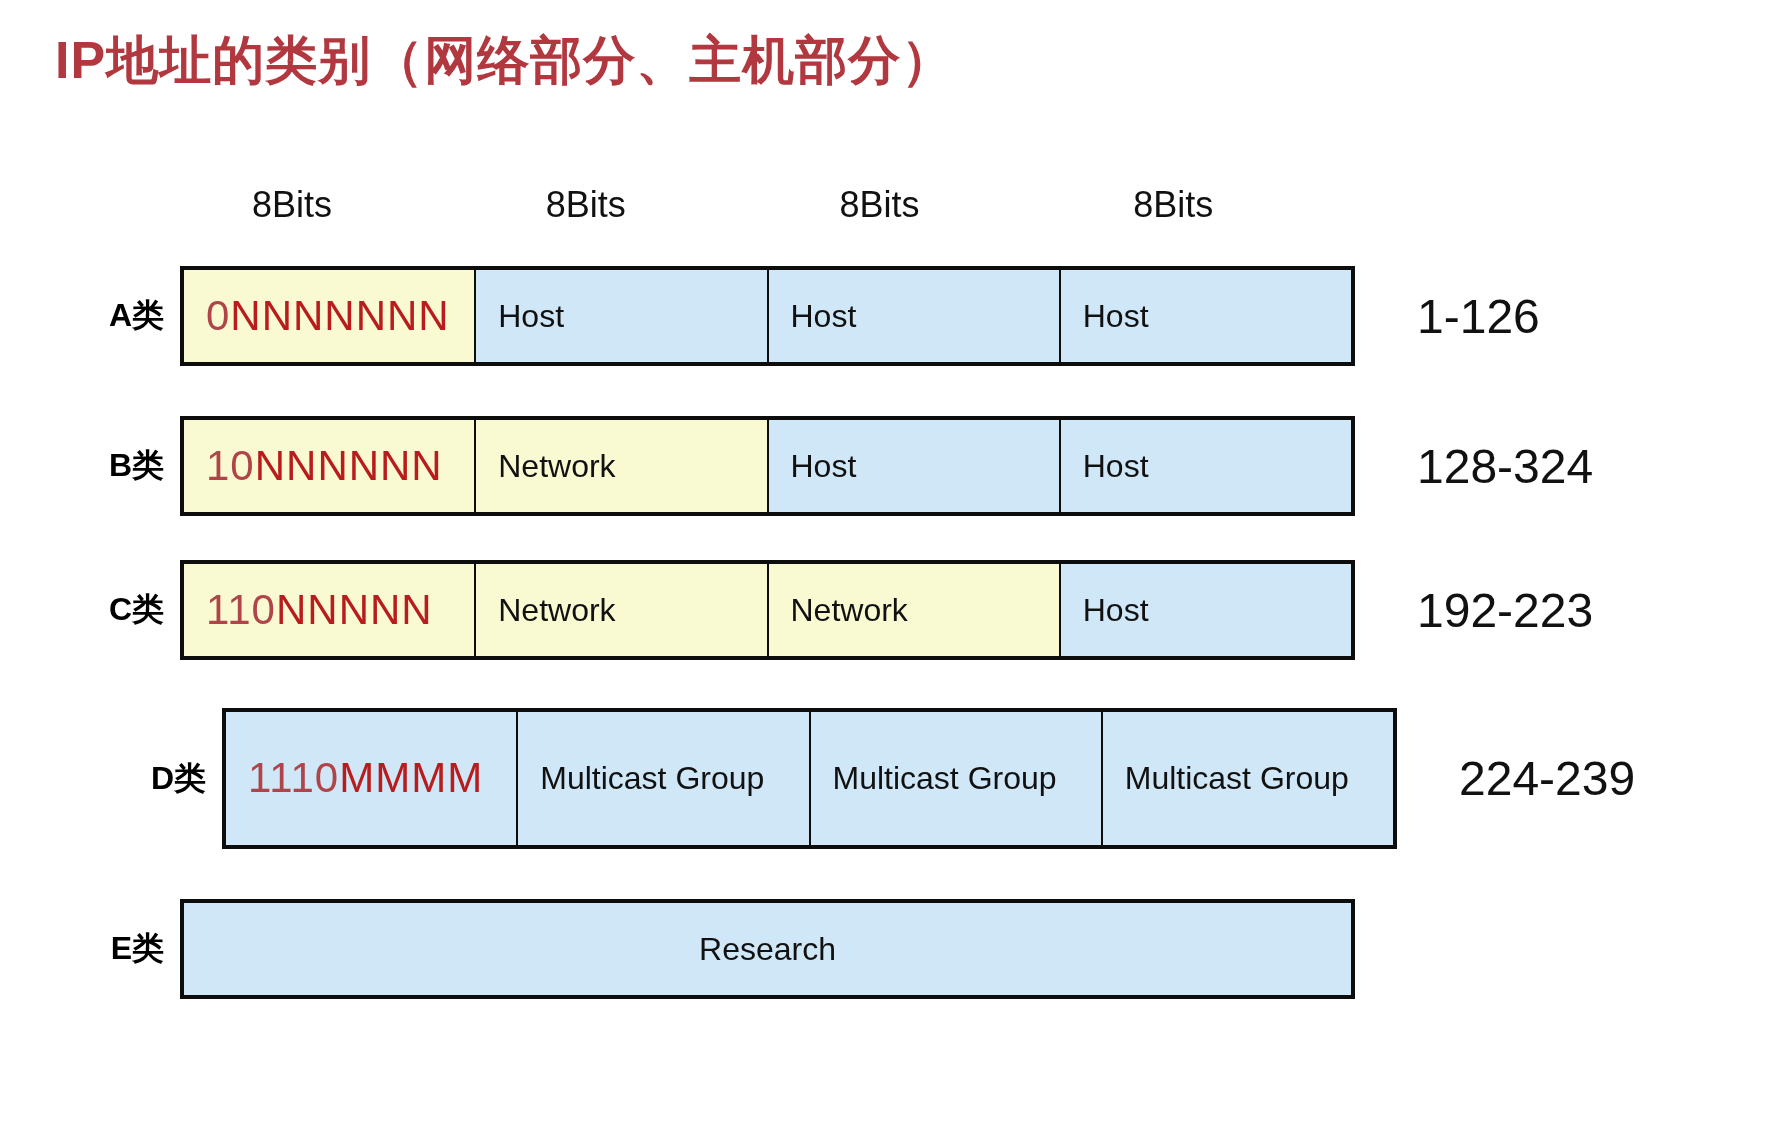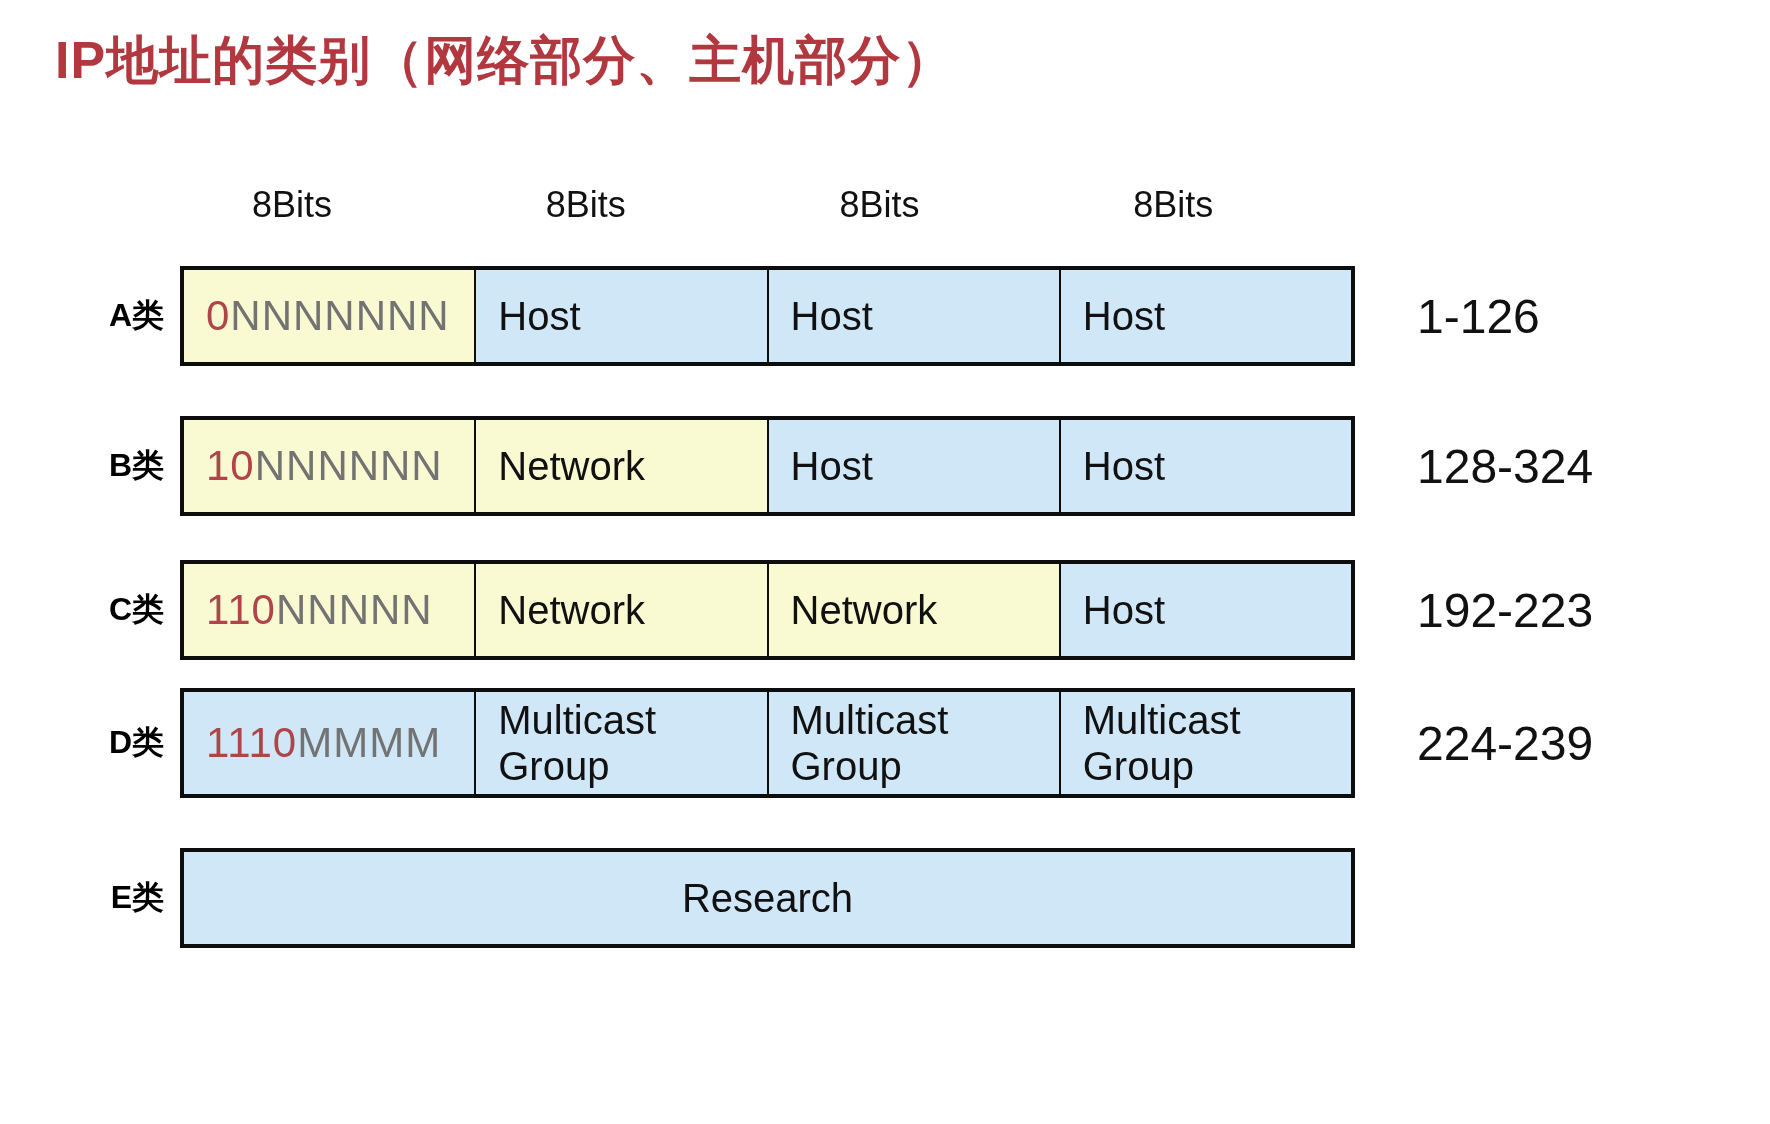--- a/index.html
+++ b/index.html
@@ -30,59 +30,59 @@
     color:#111111;
     box-sizing:border-box;
   }
   .row{
     display:flex;
     align-items:center;
   }
   .row-a{margin-top:40px;}
   .row-b{margin-top:50px;}
   .row-c{margin-top:44px;}
-  .row-d{margin-top:28px;}
+  .row-d{margin-top:48px;padding-left:42px;}
   .row-e{margin-top:50px;}
   .row-label{
     width:180px;
     padding-right:16px;
     box-sizing:border-box;
     text-align:right;
     font-size:32px;
     font-weight:bold;
     color:#000000;
     flex:0 0 auto;
   }
   .row-box{
     width:1175px;
     height:100px;
     box-sizing:border-box;
     border:4px solid #0d0d0d;
     display:flex;
     flex:0 0 auto;
     background:#ffffff;
   }
-  .row-box.tall{height:110px;}
+  .row-box.tall{height:141px;}
   .cell{
     flex:1;
     display:flex;
     align-items:center;
     padding-left:22px;
     box-sizing:border-box;
-    font-size:40px;
+    font-size:32px;
     line-height:1.15;
     overflow:hidden;
   }
   .cell + .cell{border-left:2px solid #0d0d0d;}
   .cell.center{justify-content:center;padding-left:0;}
   .cell.yellow{background:#FAFAD2;}
   .cell.blue{background:#CFE7F7;}
   .cell.bits{font-size:42px;letter-spacing:1px;}
   .prefix{color:#AF4449;}
-  .letters{color:#737373;}
+  .letters{color:#b91c1c;}
   .row-range{
     padding-left:62px;
     font-size:48px;
     color:#111111;
     white-space:nowrap;
     flex:0 0 auto;
   }
 </style>
 </head>
 <body>

